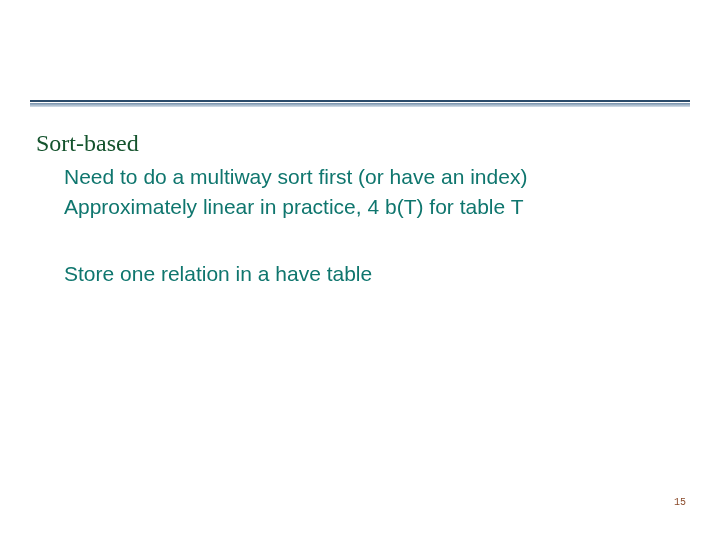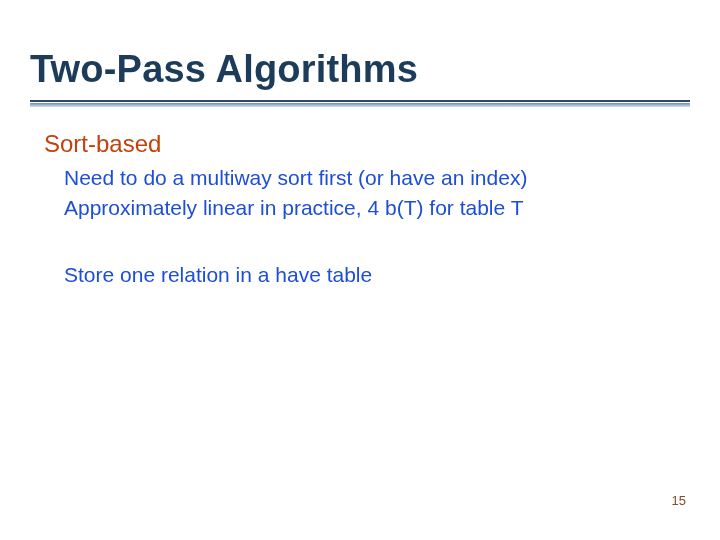--- a/index.html
+++ b/index.html
@@ -48,47 +48,47 @@
     opacity: 0.85;
   }
   .content {
     position: absolute;
     left: 36px;
     top: 130px;
     width: 640px;
   }
   .section-head {
     font-size: 24px;
-    color: #c2410c;
-    margin: 0 0 6px 8px;
+    color: #14532d;
+    margin: 0 0 6px 0;
+    font-family: Liberation Serif, serif;
   }
   .body-line {
     font-size: 21px;
-    color: #1d4ed8;
+    color: #0f766e;
     margin: 2px 0 2px 28px;
     line-height: 1.35;
   }
   .gap {
     height: 34px;
   }
   .pagenum {
     position: absolute;
     right: 34px;
     bottom: 32px;
-    font-size: 13px;
+    font-size: 10px;
     color: #8a4a2a;
-    font-family: Liberation Sans, sans-serif;
+    font-family: Liberation Mono, monospace;
   }
 </style>
 </head>
 <body>
 
 <div class="slide">
 
-  <div class="title">Two-Pass Algorithms</div>
 
   <div class="title-rule">
     <div class="bar-top"></div>
     <div class="bar-fade"></div>
   </div>
 
   <div class="content">
 
     <div class="section-head">Sort-based</div>
     <div class="body-line">Need to do a multiway sort first (or have an index)</div>

